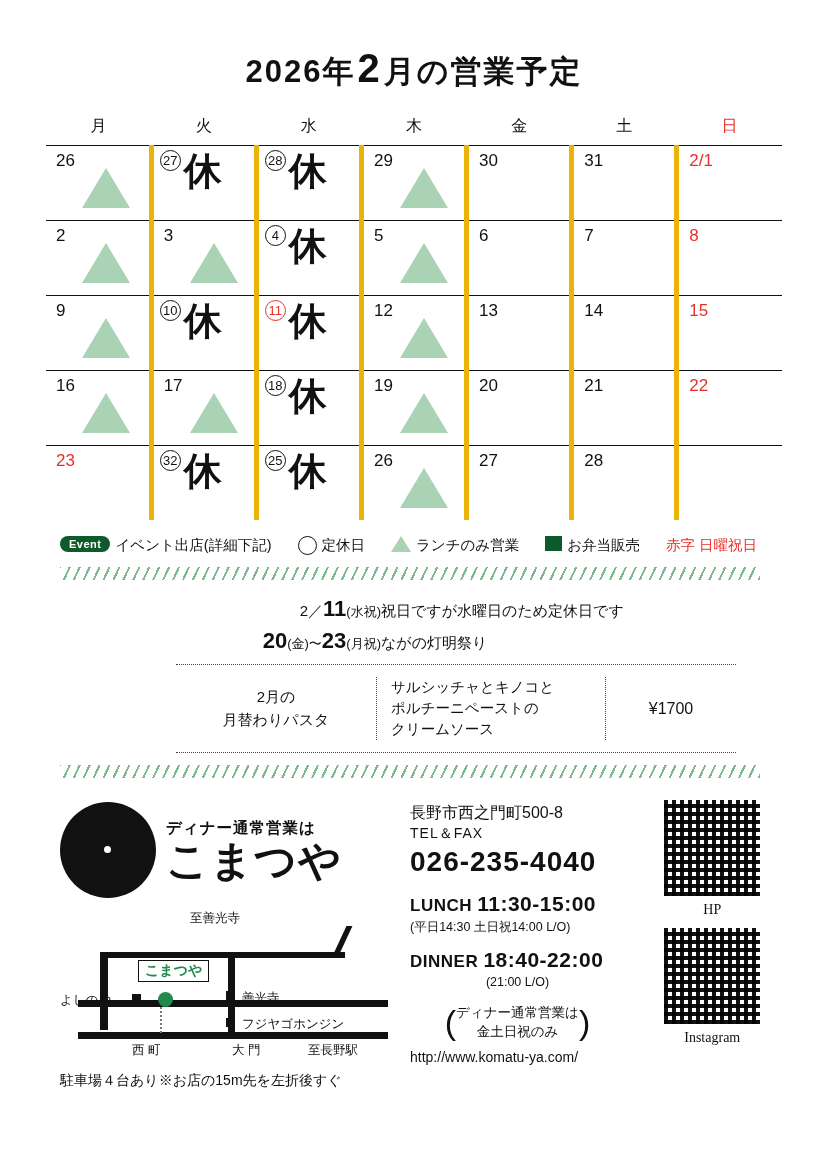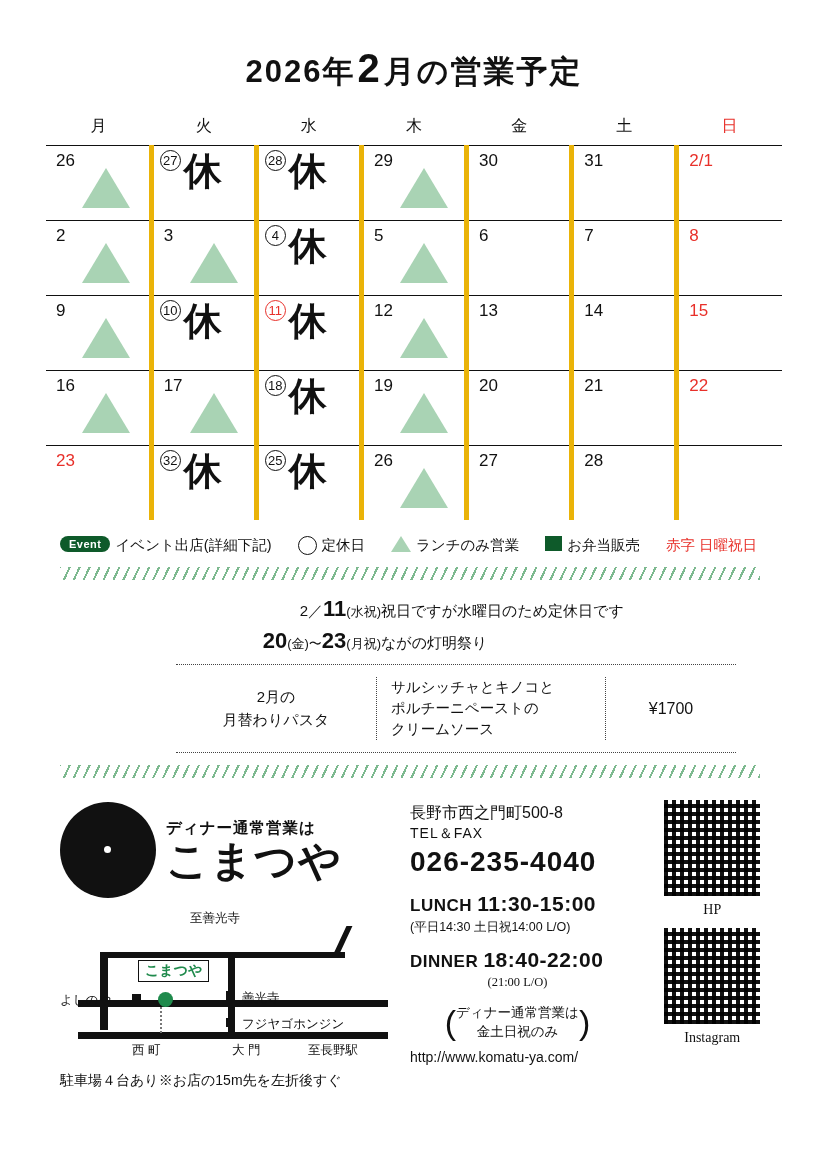--- a/index.html
+++ b/index.html
@@ -584,21 +584,21 @@
       <div class="hours">
         <span>LUNCH</span>
         <span class="num">11:30-15:00</span>
       </div>
       <div class="hours-sub">(平日14:30 土日祝14:00 L/O)</div>
 
       <div class="hours">
         <span>DINNER</span>
         <span class="num">18:40-22:00</span>
       </div>
-      <div class="hours-sub" style="text-align:center;width:215px;font-family:Liberation Serif, serif;">(21:00 L/O)</div>
+      <div class="hours-sub" style="text-align:center;width:215px;">(21:00 L/O)</div>
 
       <div class="paren">
         <span class="pb">(</span>
         <span>
           <span>ディナー通常営業は</span><br>
           <span>金土日祝のみ</span>
         </span>
         <span class="pb">)</span>
       </div>
 

